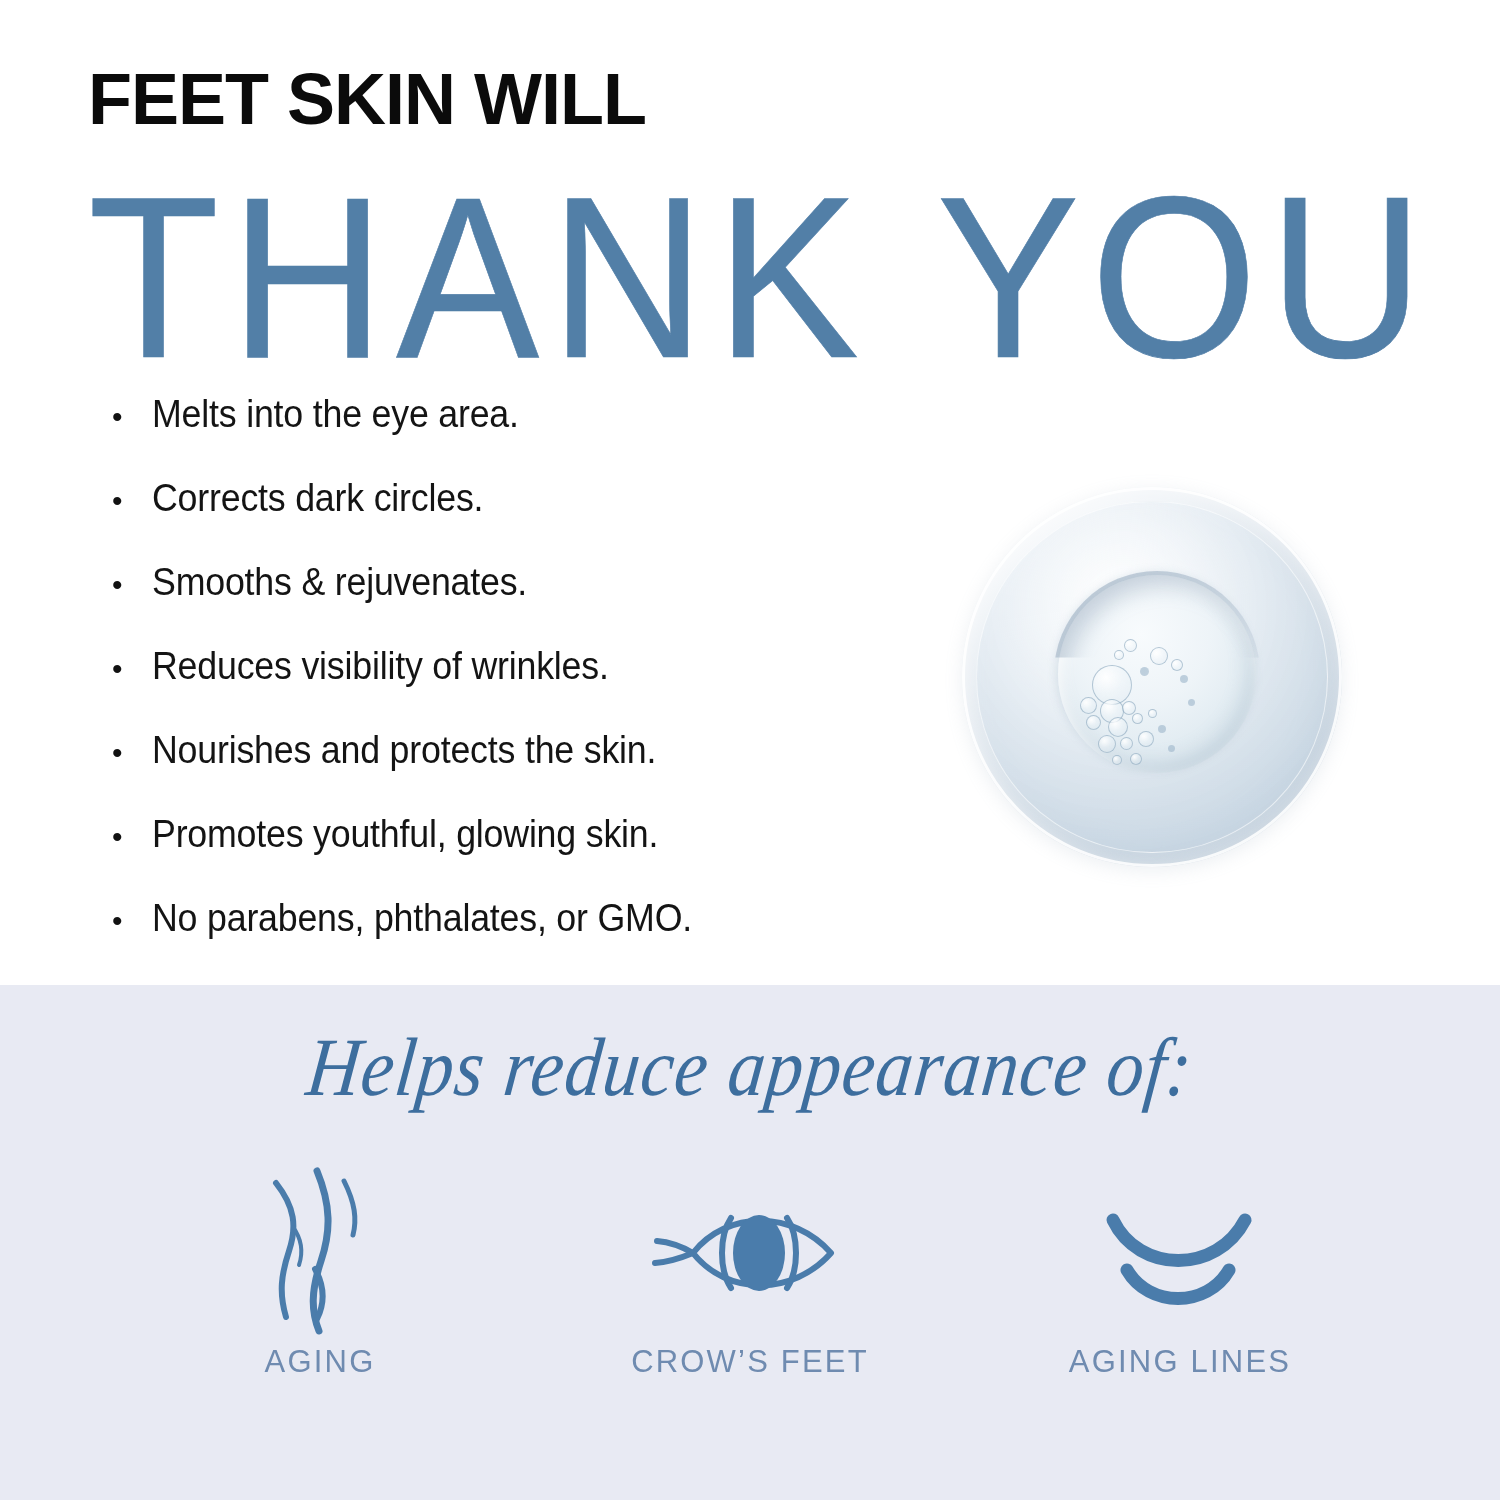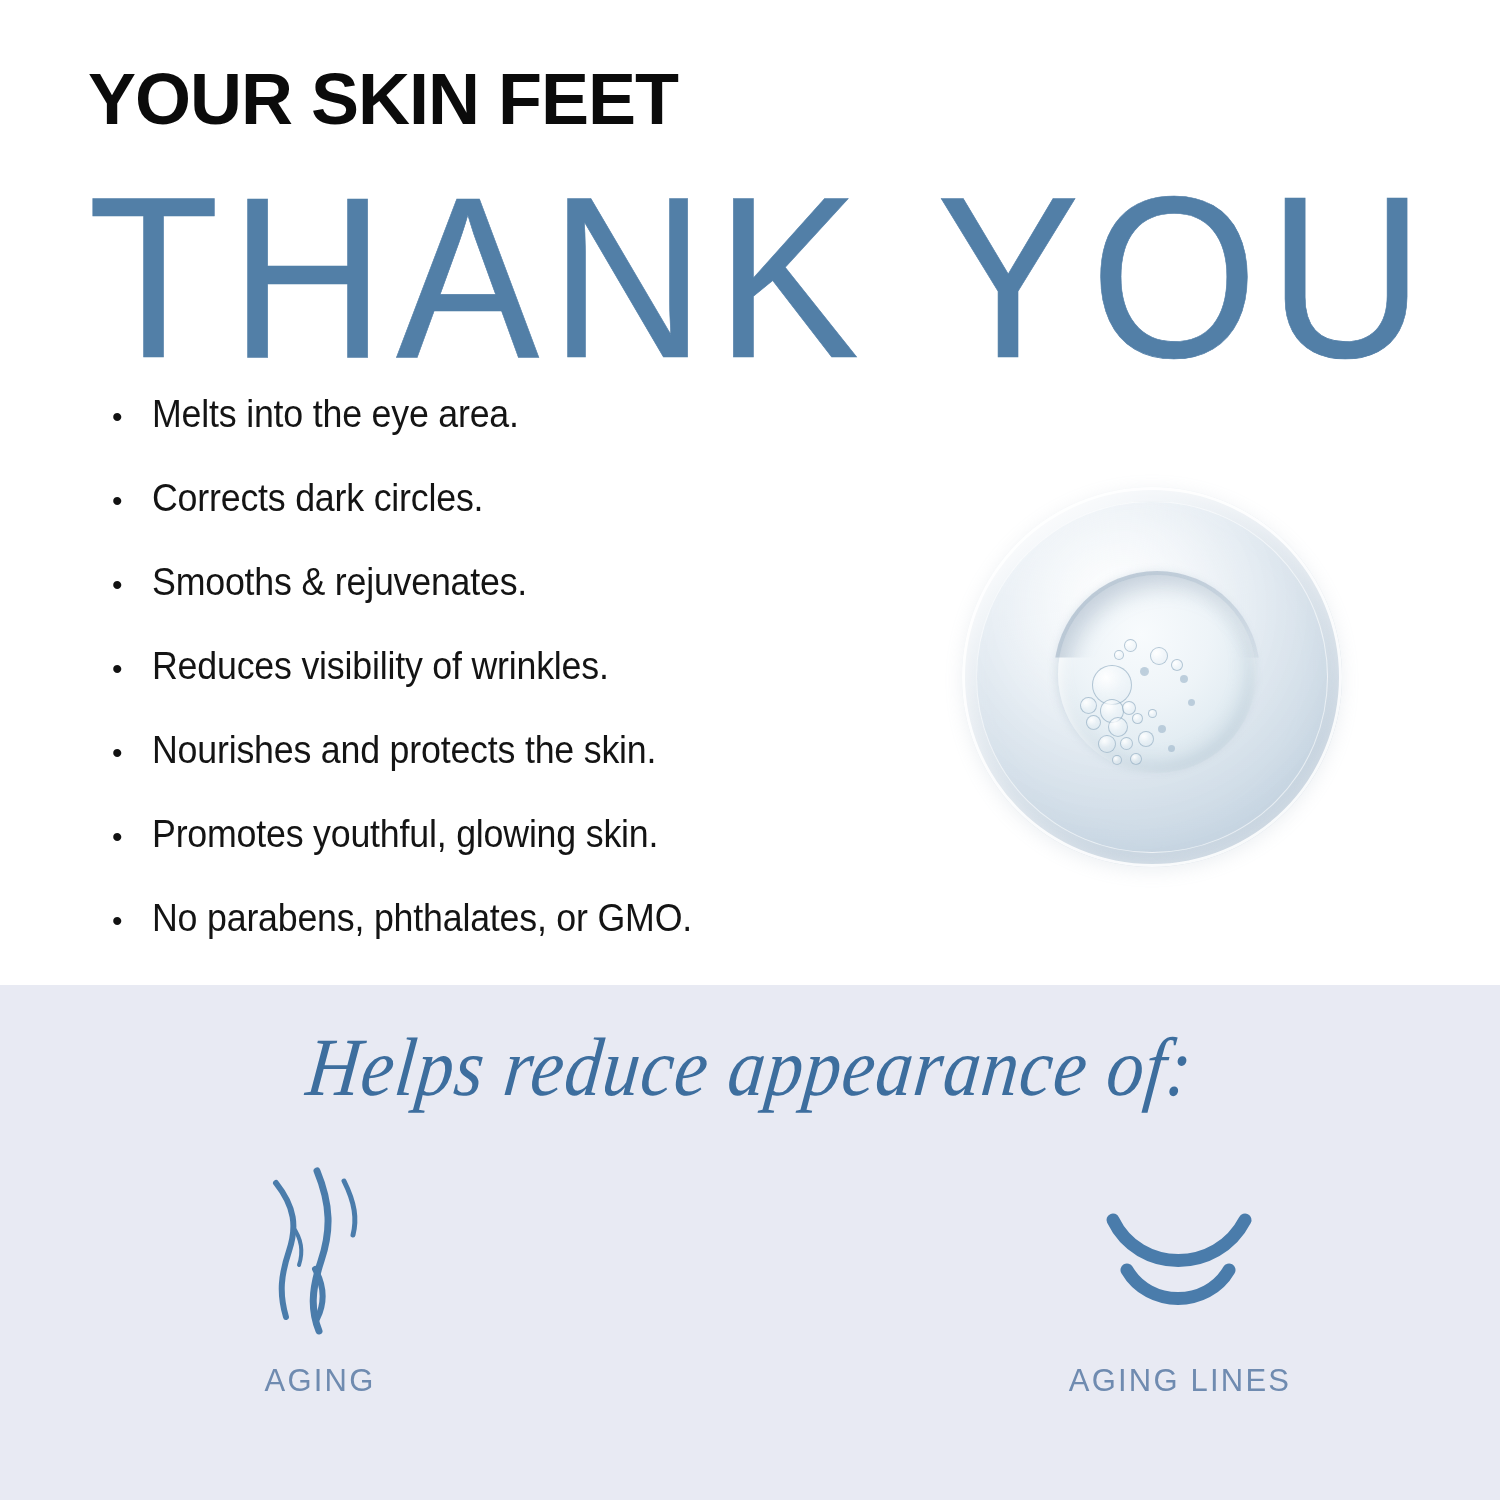--- a/index.html
+++ b/index.html
@@ -202,37 +202,37 @@
   }
 
   .icon-art {
     height:175px;
     display:flex;
     align-items:center;
     justify-content:center;
   }
 
   .icon-label {
-    margin-top:23px;
+    margin-top:4px;
     font-family:"Liberation Sans", sans-serif;
     font-size:31px;
     letter-spacing:2.2px;
     color:#6f8bb0;
     white-space:nowrap;
   }
 </style>
 </head>
 <body>
 
 <div id="page">
 
   <div id="top-section">
 
     <div id="headline-block">
-      <div id="headline-bold">YOUR SKIN FEET</div>
+      <div id="headline-bold">FEET SKIN WILL</div>
       <div id="headline-thin">
         <span id="headline-thin-inner">THANK YOU</span>
       </div>
     </div>
 
     <div id="bullet-list">
 
       <div class="bullet-row">
         <span class="bullet-dot">•</span>
         <span class="bullet-text">Melts into the eye area.</span>
@@ -314,20 +314,33 @@
             <path d="M31 18 C50 42, 52 62, 44 86 C36 110, 34 128, 41 152" stroke-width="6"></path>
             <path d="M72 6 C86 40, 86 66, 76 96 C66 126, 66 146, 74 166" stroke-width="7"></path>
             <path d="M99 16 C110 38, 112 54, 108 70" stroke-width="5"></path>
             <path d="M48 62 C58 76, 58 88, 54 100" stroke-width="4"></path>
             <path d="M70 104 C80 122, 80 138, 72 154" stroke-width="6"></path>
           </svg>
         </div>
         <div class="icon-label">AGING</div>
       </div>
 
+      <div class="icon-cell">
+        <div class="icon-art">
+          <svg width="230" height="130" viewBox="0 0 230 130" fill="none" stroke="#4a7cab" stroke-linecap="round" stroke-linejoin="round" stroke-width="6">
+            <path d="M58 65 C92 22, 158 22, 196 65 C158 108, 92 108, 58 65 Z"></path>
+            <path d="M96 30 C84 48, 84 82, 96 100"></path>
+            <path d="M152 30 C164 48, 164 82, 152 100"></path>
+            <ellipse cx="124" cy="65" rx="26" ry="38" fill="#4a7cab" stroke="none"></ellipse>
+            <path d="M58 65 C46 58, 34 54, 22 53"></path>
+            <path d="M58 65 C46 70, 34 74, 20 75"></path>
+          </svg>
+        </div>
+        <div class="icon-label">CROW’S FEET</div>
+      </div>
 
       <div class="icon-cell">
         <div class="icon-art">
           <svg width="230" height="130" viewBox="0 0 230 130" fill="none" stroke="#4a7cab" stroke-linecap="round" stroke-width="13">
             <path d="M48 32 C74 86, 152 86, 180 32"></path>
             <path d="M62 82 C84 120, 142 120, 164 82"></path>
           </svg>
         </div>
         <div class="icon-label">AGING LINES</div>
       </div>

